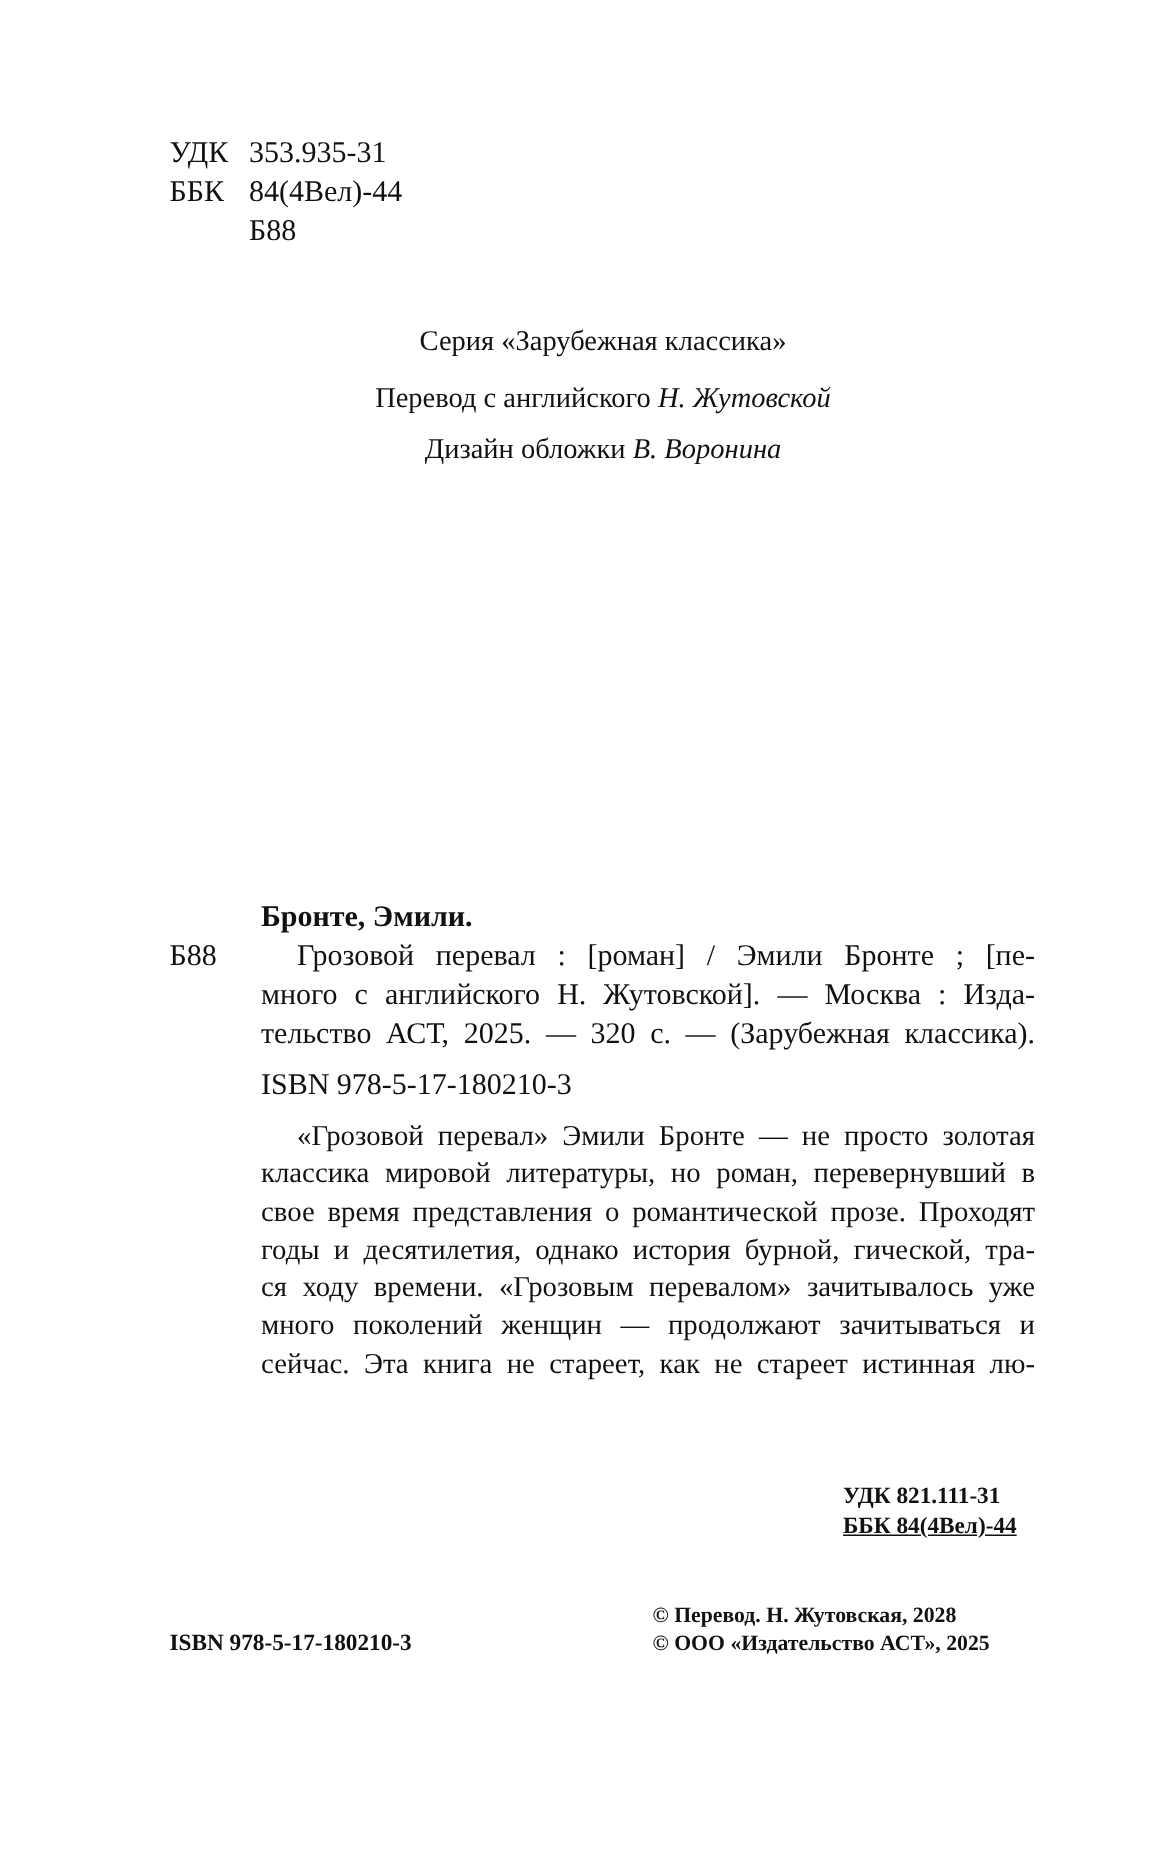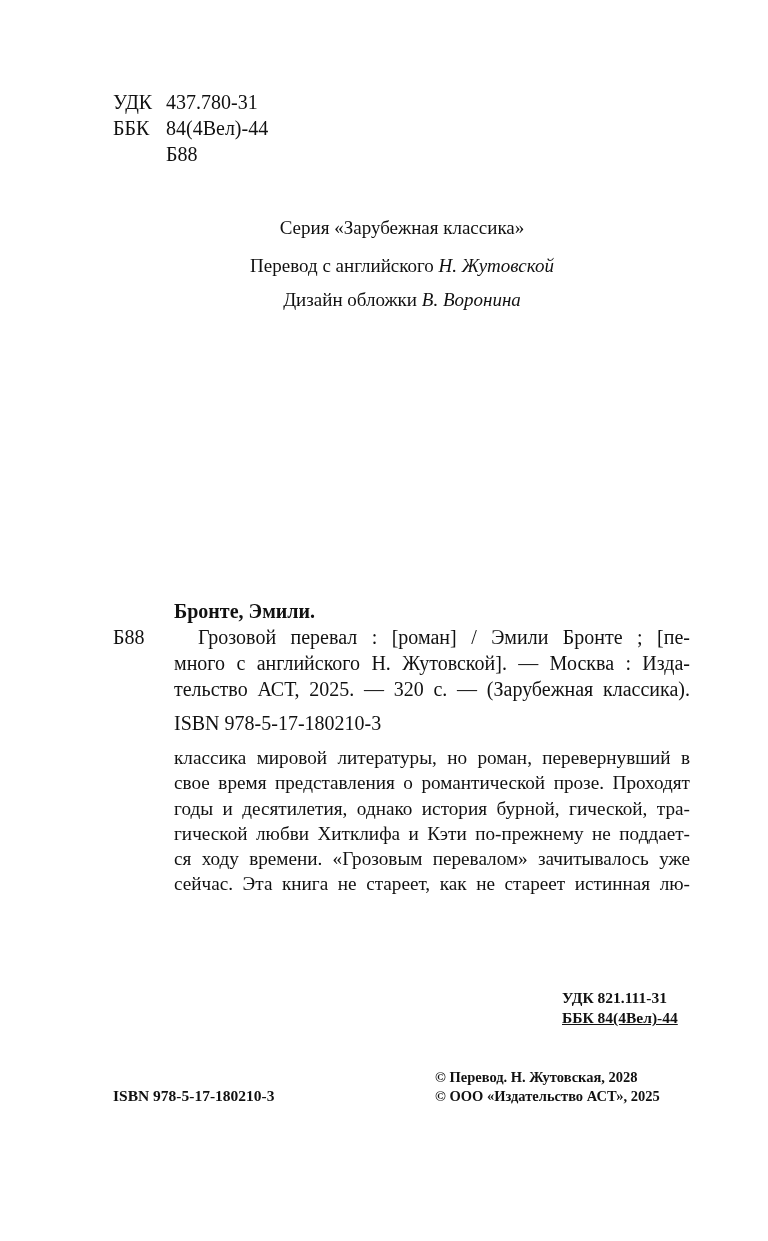--- a/index.html
+++ b/index.html
@@ -14,21 +14,21 @@
   .ann { position: absolute; left: 174px; width: 516px; font-size: 19.2px; line-height: 25.3px; }
   .ann .ln { display: block; text-align: justify; text-align-last: justify; white-space: nowrap; height: 25.3px; }
   .ann .ln.last { text-align-last: left; }
   .bold { font-weight: bold; }
   .small-bold { font-weight: bold; font-size: 15.5px; line-height: 20px; }
 </style>
 </head>
 <body>
 
 <div class="abs cls" style="left:113px; top:89px;">УДК</div>
-<div class="abs cls" style="left:166px; top:89px;">437.780-31</div>
+<div class="abs cls" style="left:166px; top:89px;">353.935-31</div>
 <div class="abs cls" style="left:113px; top:115px;">ББК</div>
 <div class="abs cls" style="left:166px; top:115px;">84(4Вел)-44</div>
 <div class="abs cls" style="left:166px; top:141px;">Б88</div>
 
 <div class="abs center" style="top:217px;">Серия «Зарубежная классика»</div>
 <div class="abs center" style="top:255px;">
   <span>Перевод с английского</span>
   <span class="i">Н. Жутовской</span>
 </div>
 <div class="abs center" style="top:289px;">
@@ -37,25 +37,26 @@
 </div>
 
 <div class="abs bib bold" style="left:174px; top:598px;">Бронте, Эмили.</div>
 <div class="abs bib" style="left:113px; top:624px;">Б88</div>
 <div class="just" style="top:624px; line-height:26px; padding-left:24px; width:492px;">Грозовой перевал : [роман] / Эмили Бронте ; [пе-</div>
 <div class="just" style="top:650px; line-height:26px;">много с английского Н. Жутовской]. — Москва : Изда-</div>
 <div class="just" style="top:676px; line-height:26px;">тельство АСТ, 2025. — 320 с. — (Зарубежная классика).</div>
 <div class="abs bib" style="left:174px; top:710px;">ISBN 978-5-17-180210-3</div>
 
 <div class="ann" style="top:745px;">
+  <span class="ln" style="padding-left:24px;">«Грозовой перевал» Эмили Бронте — не просто золотая</span>
   <span class="ln">классика мировой литературы, но роман, перевернувший в</span>
   <span class="ln">свое время представления о романтической прозе. Проходят</span>
   <span class="ln">годы и десятилетия, однако история бурной, гической, тра-</span>
-  <span class="ln">гической любви Хитклифа и Кэти по-прежнему не поддает-</span>
   <span class="ln">ся ходу времени. «Грозовым перевалом» зачитывалось уже</span>
+  <span class="ln">много поколений женщин — продолжают зачитываться и</span>
   <span class="ln">сейчас. Эта книга не стареет, как не стареет истинная лю-</span>
 </div>
 
 <div class="abs small-bold" style="left:562px; top:988px;">УДК 821.111-31</div>
 <div class="abs small-bold" style="left:562px; top:1008px;text-decoration:underline;">ББК 84(4Вел)-44</div>
 
 <div class="abs small-bold" style="left:113px; top:1086px;">ISBN 978-5-17-180210-3</div>
 <div class="abs small-bold" style="left:435px; top:1067px; font-size:14.5px;">© Перевод. Н. Жутовская, 2028</div>
 <div class="abs small-bold" style="left:435px; top:1086px; font-size:14.5px;">© ООО «Издательство АСТ», 2025</div>
 

